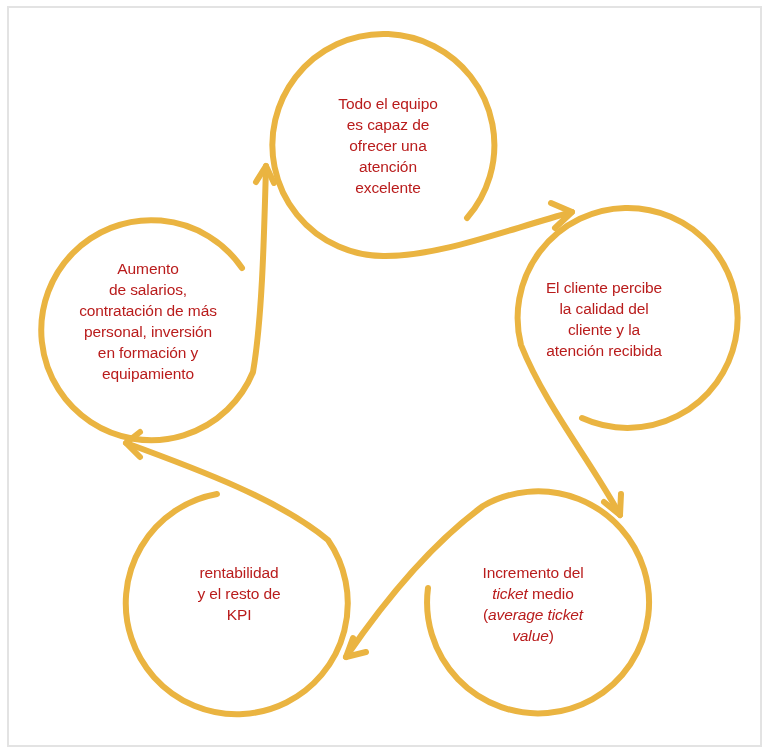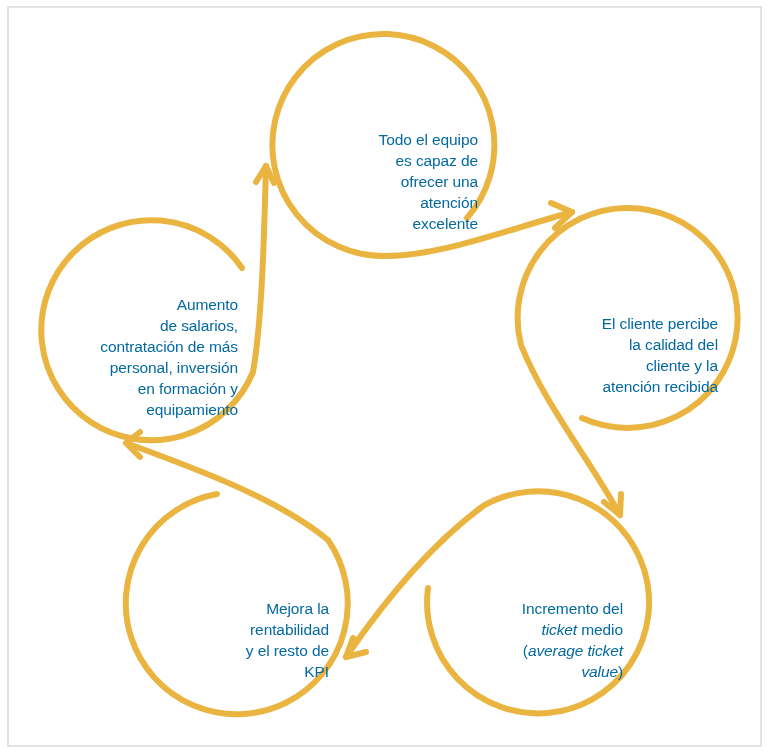--- a/index.html
+++ b/index.html
@@ -1,19 +1,19 @@
 <!DOCTYPE html>
 <html><head>
 <meta charset="utf-8">
 <style>
   html, body { margin: 0; padding: 0; background: #ffffff; }
   body { width: 769px; height: 755px; position: relative; overflow: hidden; font-family: "Liberation Sans", sans-serif; }
   .frame { position: absolute; left: 7px; top: 6px; width: 755px; height: 741px; border: 2px solid #e3e3e3; box-sizing: border-box; background: #fff; }
   svg.diagram { position: absolute; left: 0; top: 0; }
-  .node-text { position: absolute; width: 180px; text-align: right; color: #0369a1; font-size: 15.5px; line-height: 21px; font-family: "Liberation Sans", sans-serif; letter-spacing: -0.1px; margin-top: 36px; }
+  .node-text { position: absolute; width: 180px; text-align: center; color: #b91c1c; font-size: 15.5px; line-height: 21px; font-family: "Liberation Sans", sans-serif; letter-spacing: -0.1px; }
   .node-text span { display: block; }
   .node-text i { }
 </style>
 </head>
 <body>
 
 <div class="frame"></div>
 
 <svg class="diagram" width="769" height="755" viewBox="0 0 769 755" fill="none" stroke="#EAB441" stroke-width="6" stroke-linecap="round" stroke-linejoin="round">
 
@@ -44,36 +44,35 @@
 </svg>
 
 <div class="node-text" style="left:298px; top:93px;">
   <span>Todo el equipo</span>
   <span>es capaz de</span>
   <span>ofrecer una</span>
   <span>atención</span>
   <span>excelente</span>
 </div>
 
-<div class="node-text" style="left:538px; top:277px;">
+<div class="node-text" style="left:514px; top:277px;">
   <span>El cliente percibe</span>
   <span>la calidad del</span>
   <span>cliente y la</span>
   <span>atención recibida</span>
 </div>
 
 <div class="node-text" style="left:443px; top:562px;">
   <span><b style="font-weight:normal">Incremento del</b></span>
   <span><i>ticket</i><b style="font-weight:normal"> medio</b></span>
   <span><b style="font-weight:normal">(</b><i>average ticket</i></span>
   <span><i>value</i><b style="font-weight:normal">)</b></span>
 </div>
 
 <div class="node-text" style="left:149px; top:562px;">
-  <span>Mejora la</span>
   <span>rentabilidad</span>
   <span>y el resto de</span>
   <span>KPI</span>
 </div>
 
 <div class="node-text" style="left:58px; top:258px;">
   <span>Aumento</span>
   <span>de salarios,</span>
   <span>contratación de más</span>
   <span>personal, inversión</span>

